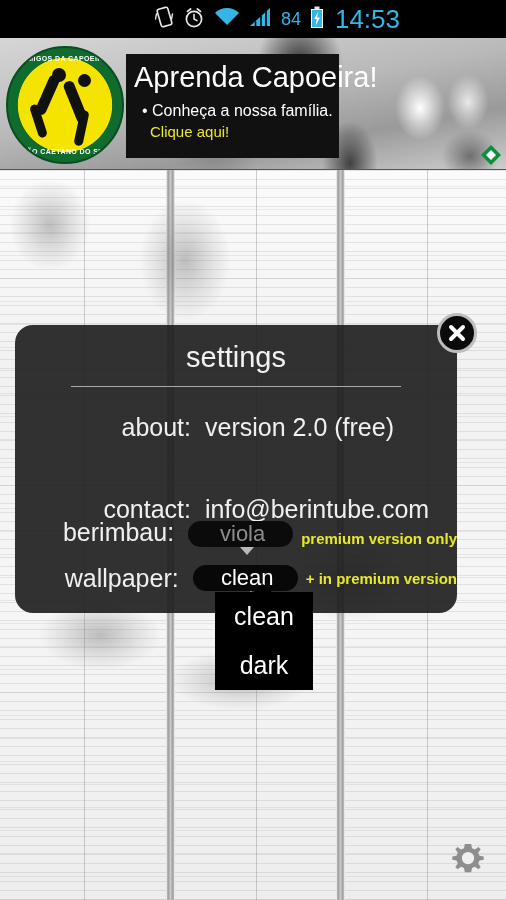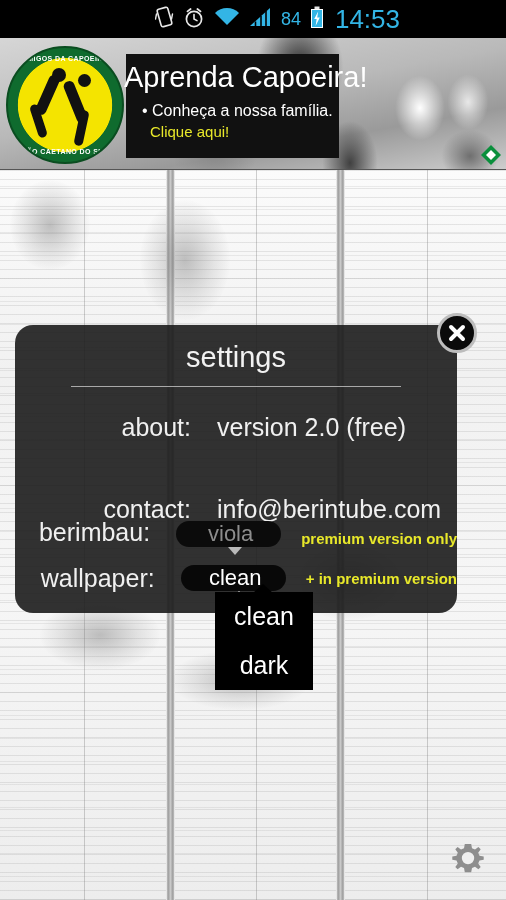--- a/index.html
+++ b/index.html
@@ -45,21 +45,21 @@
       radial-gradient(ellipse 44px 40px at 470px 118px, #6f6f6f 0%, rgba(111,111,111,0) 65%),
       radial-gradient(ellipse 60px 40px at 215px 118px, #8a8a8a 0%, rgba(138,138,138,0) 70%),
       linear-gradient(170deg,#d6d6d6 0%,#b9b9b9 45%,#9a9a9a 72%,#cdcdcd 100%);
     filter:grayscale(1);
   }
   #ad-darkbox {
     position:absolute; left:126px; top:16px; width:213px; height:104px;
     background:#111;
   }
   #ad-title {
-    position:absolute; left:124px; top:24px; width:220px;
+    position:absolute; left:134px; top:24px; width:220px;
     color:#fff; font-size:29px; line-height:30px; white-space:nowrap;
   }
   #ad-sub {
     position:absolute; left:142px; top:64px; width:210px;
     color:#fff; font-size:16px; line-height:17px; white-space:nowrap;
   }
   #ad-cta {
     position:absolute; left:150px; top:86px;
     color:#e8e82a; font-size:15px; line-height:16px; white-space:nowrap;
   }
@@ -129,21 +129,21 @@
   #dlg-title {
     position:absolute; left:0; top:16px; width:100%;
     text-align:center; color:#f2f2f2; font-size:29px; font-weight:300;
   }
   #dlg-divider {
     position:absolute; left:56px; top:61px; width:330px; height:1px;
     background:rgba(235,235,235,.65);
   }
   .row {
     position:absolute; left:0; width:100%; height:40px;
-    display:flex; align-items:center;gap:12px;
+    display:flex; align-items:center;
   }
   .row .lbl {
     width:190px; text-align:right; padding-right:14px;
     color:#f0f0f0; font-size:25px; font-weight:300; white-space:nowrap;
   }
   .row .val {
     color:#f0f0f0; font-size:25px; font-weight:300; white-space:nowrap;
   }
   #row-about   { top:82px; }
   #row-contact { top:133px;margin-top:31px; }

